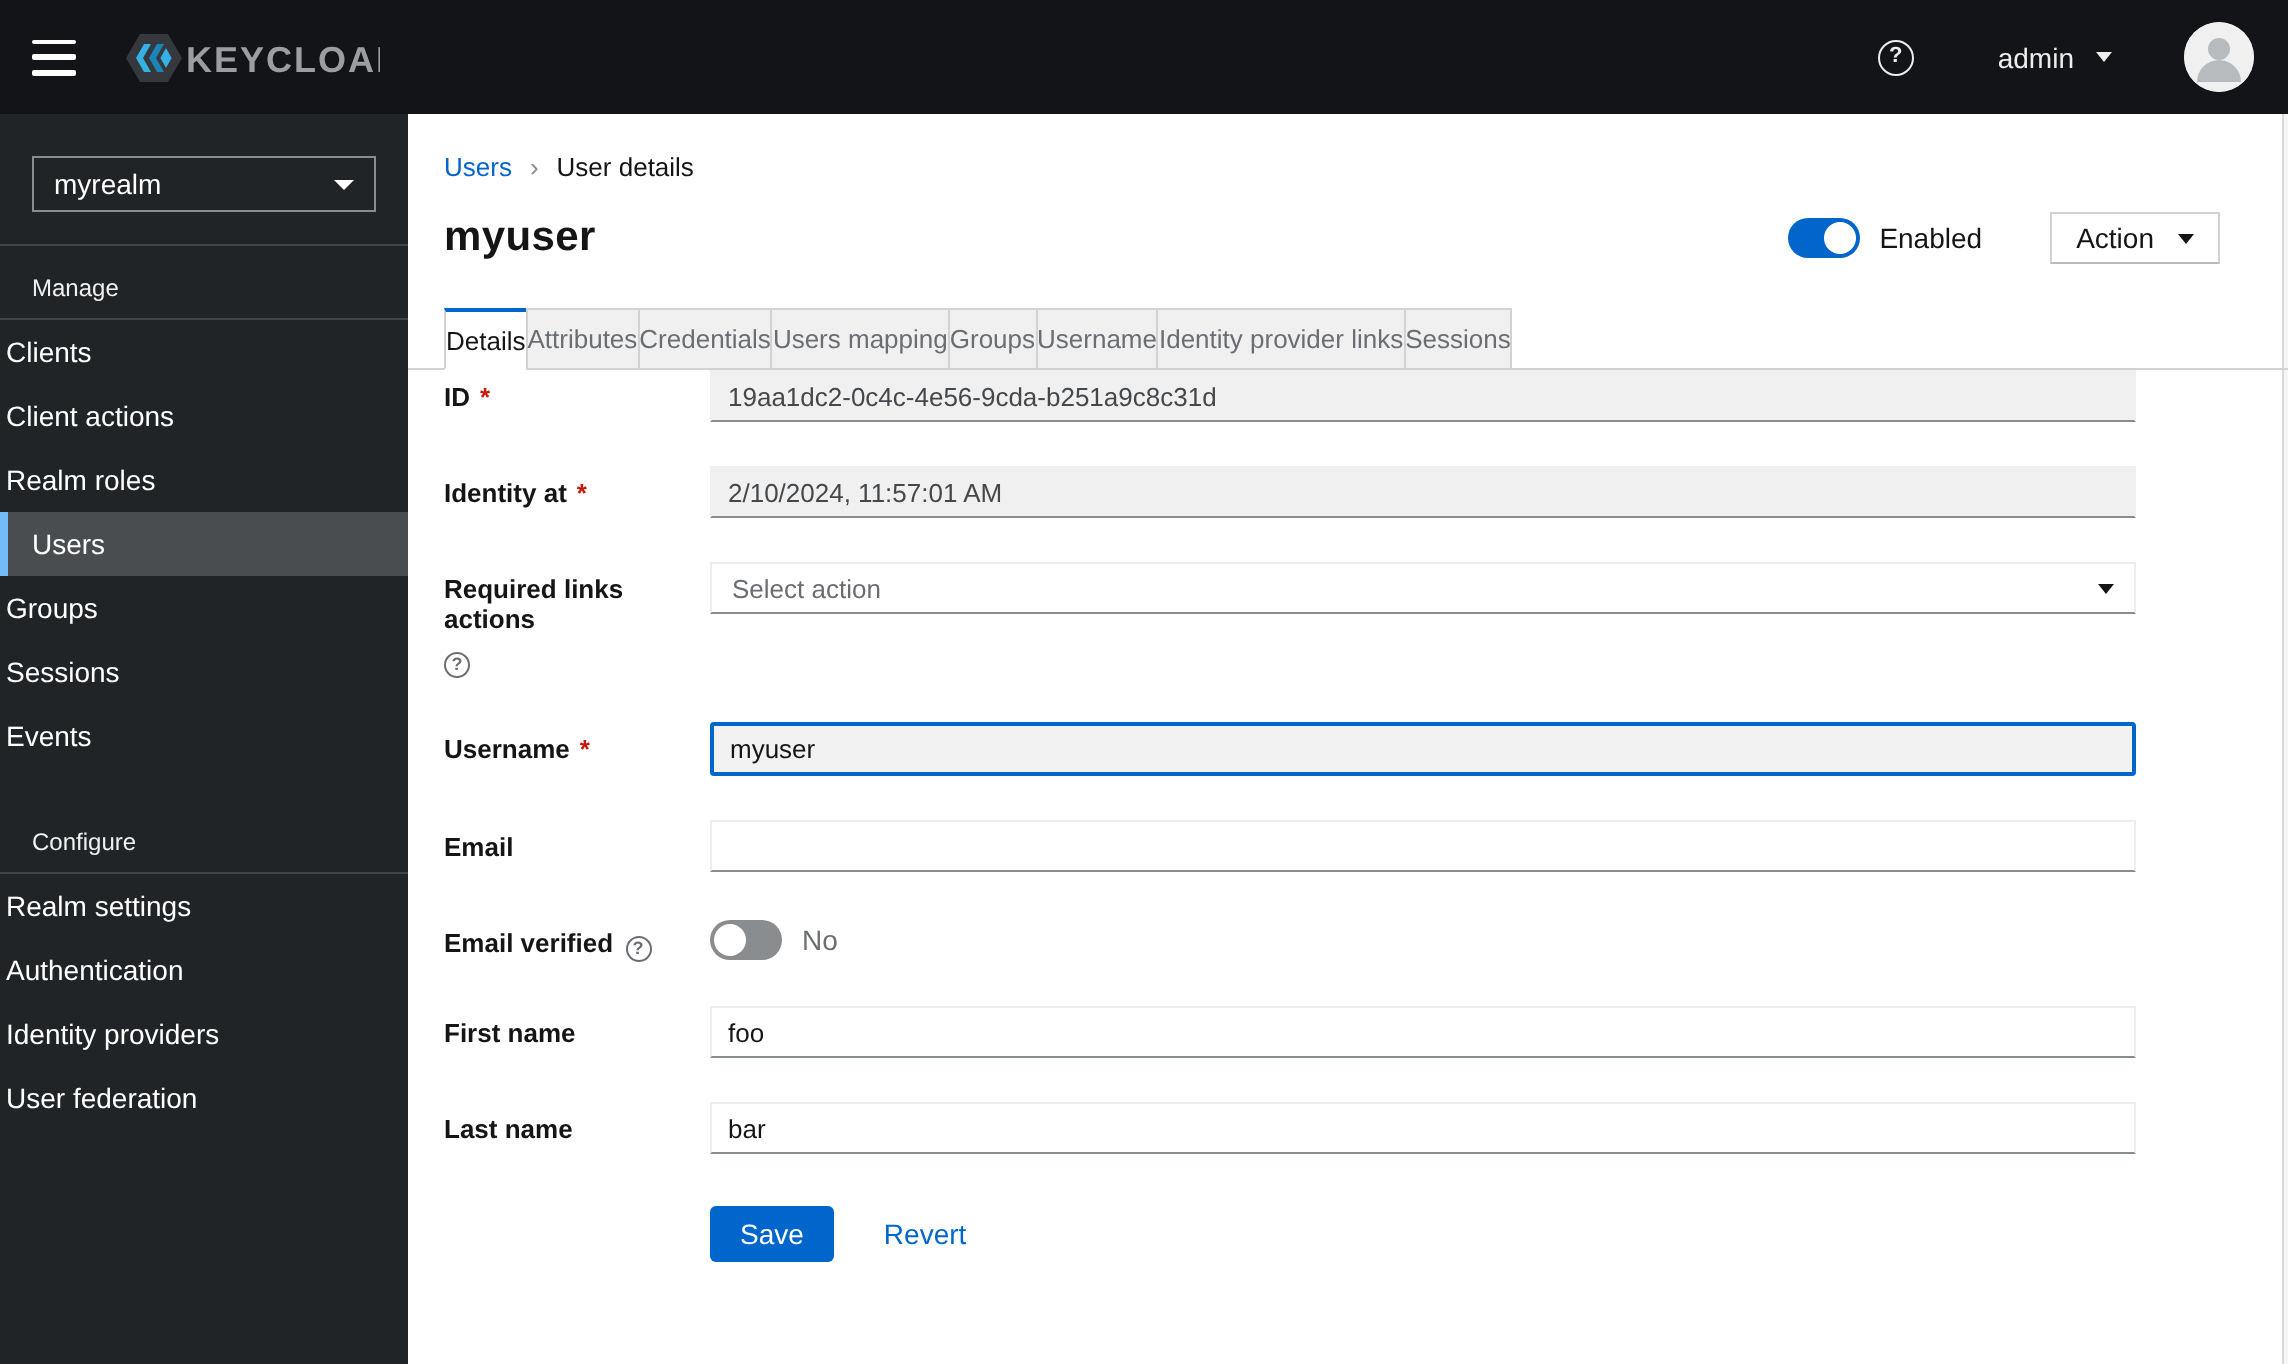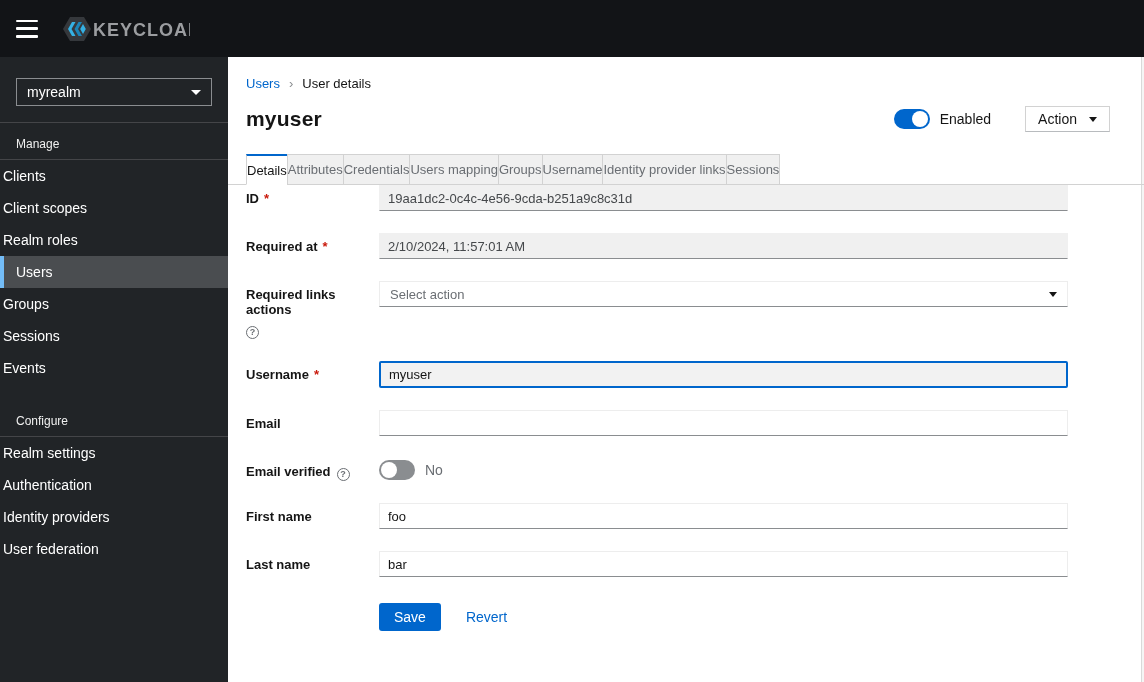--- a/index.html
+++ b/index.html
@@ -16,21 +16,21 @@
   .help-circle::after { content:"?"; }
   .user-menu { display:flex; align-items:center; margin-left:42px; cursor:pointer; }
   .user-name { color:#ededed; font-size:14px; }
   .caret-down-w { width:0; height:0; border-left:4px solid transparent; border-right:4px solid transparent; border-top:5px solid #ededed; margin-left:11px; }
   .avatar { width:35px; height:35px; border-radius:50%; margin-left:36px; overflow:hidden; background:#f0f0f0; cursor:pointer; }
 
   
   .layout { display:flex; height:625px; }
 
   
-  .sidebar { width:228px; background:#212427; color:#fff; flex-shrink:0; }
+  .sidebar { width:204px; background:#212427; color:#fff; flex-shrink:0; }
   .realm-picker-wrap { padding:21px 16px 16px 16px; border-bottom:1px solid #444548; }
   .realm-picker { height:28px; border:1px solid #8a8d90; display:flex; align-items:center; padding:0 10px; cursor:pointer; background:transparent; width:100%; color:#fff; }
   .realm-picker .label { font-size:14px; }
   .realm-picker .caret { margin-left:auto; width:0; height:0; border-left:5px solid transparent; border-right:5px solid transparent; border-top:5px solid #fff; }
   .nav-section-title { font-size:12px; color:#f0f0f0; padding:14px 16px 8px 16px; border-bottom:1px solid #444548; }
   .nav-section.configure .nav-section-title { padding-top:30px; }
   .nav-item { display:block; height:32px; line-height:32px; padding-left:3px; font-size:14px; color:#fff; cursor:pointer; text-decoration:none; }
   .nav-item.selected { background:#4a4d50; border-left:4px solid #73bcf7; padding-left:12px; }
 
   
@@ -96,36 +96,50 @@
   </button>
   <div class="brand">
     <svg width="130" height="32" viewBox="0 0 130 32">
       <polygon points="3,16 10,4 24,4 31,16 24,28 10,28" fill="#35383c"></polygon>
       <polygon points="12,9 8,16 12,23 15.5,23 11.5,16 15.5,9" fill="#35b1e4"></polygon>
       <polygon points="18.5,9 14.5,16 18.5,23 22,23 18,16 22,9" fill="#1b84b8"></polygon>
       <polygon points="23,11 20.2,16 23,21 25.8,16" fill="#35b1e4"></polygon>
       <text x="33" y="23" font-size="18" font-weight="bold" letter-spacing="1" fill="#9b9da0" font-family="Liberation Sans, sans-serif">KEYCLOAK</text>
     </svg>
   </div>
+  <div class="mast-right">
+    <span class="help-circle"></span>
+    <div class="user-menu">
+      <span class="user-name">admin</span>
+      <span class="caret-down-w"></span>
+    </div>
+    <div class="avatar">
+      <svg width="35" height="35" viewBox="0 0 35 35">
+        <circle cx="17.5" cy="17.5" r="17.5" fill="#f0f0f0"></circle>
+        <circle cx="17.5" cy="13.5" r="5.5" fill="#b8bbbe"></circle>
+        <path d="M6.5,30 a11,11 0 0 1 22,0 z" fill="#b8bbbe"></path>
+      </svg>
+    </div>
+  </div>
 </header>
 
 <div class="layout">
 
   <nav class="sidebar">
     <div class="realm-picker-wrap">
       <button class="realm-picker">
         <span class="label">myrealm</span>
         <span class="caret"></span>
       </button>
     </div>
 
     <div class="nav-section">
       <div class="nav-section-title">Manage</div>
       <a class="nav-item">Clients</a>
-      <a class="nav-item">Client scopes</a>
+      <a class="nav-item">Client actions</a>
       <a class="nav-item">Realm roles</a>
       <a class="nav-item selected">Users</a>
       <a class="nav-item">Groups</a>
       <a class="nav-item">Sessions</a>
       <a class="nav-item">Events</a>
     </div>
 
     <div class="nav-section configure">
       <div class="nav-section-title">Configure</div>
       <a class="nav-item">Realm settings</a>
@@ -177,21 +191,21 @@
         <div class="flabel">
           <span>ID</span><span class="req">*</span>
         </div>
         <div class="fcontrol">
           <input class="text-input disabled" disabled="" value="19aa1dc2-0c4c-4e56-9cda-b251a9c8c31d" style="">
         </div>
       </div>
 
       <div class="frow">
         <div class="flabel">
-          <span>Required at</span><span class="req">*</span>
+          <span>Identity at</span><span class="req">*</span>
         </div>
         <div class="fcontrol">
           <input class="text-input disabled" disabled="" value="2/10/2024, 11:57:01 AM" style="">
         </div>
       </div>
 
       <div class="frow">
         <div class="flabel">
           <span>Required links actions</span>
           <div class="label-help"><span class="help-icon"></span></div>

